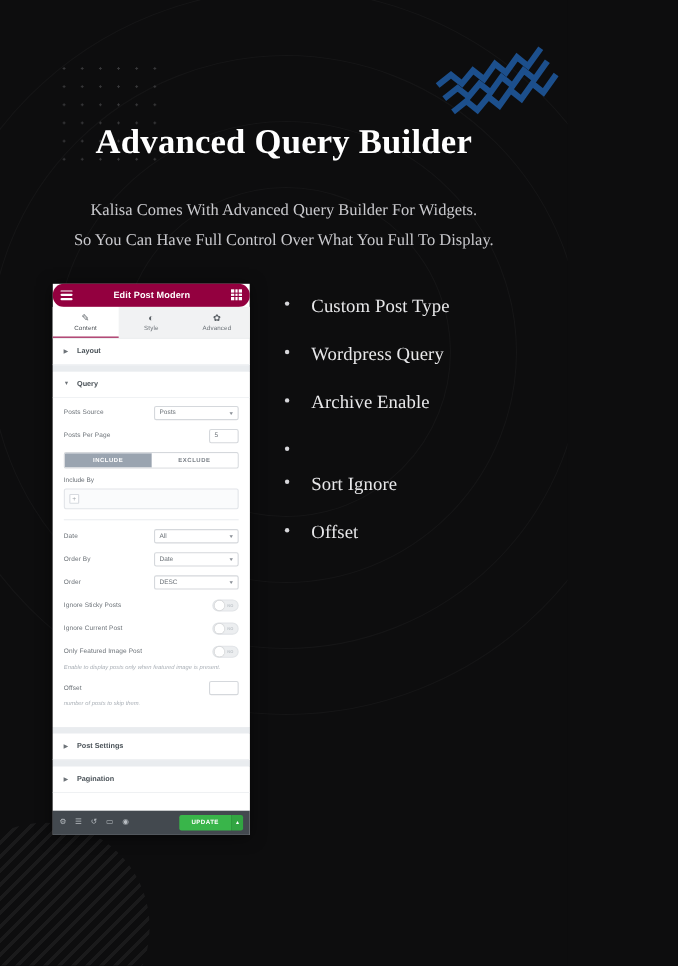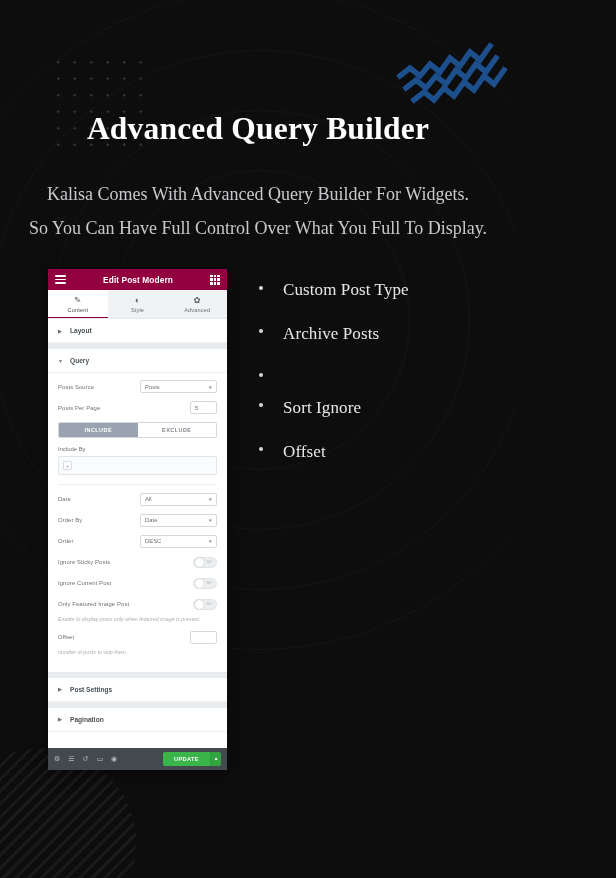--- a/index.html
+++ b/index.html
@@ -75,21 +75,21 @@
     margin-top: 112px;
     font-size: 31.5px;
     font-weight: 700;
     color: #ffffff;
     letter-spacing: .2px;
     line-height: 1.1;
   }
 
   .hero-sub {
     margin-top: 30px;
-    font-size: 18px;
+    font-size: 15px;
     color: #c9c9cd;
     line-height: 1.9;
     font-weight: 400;
   }
   .hero-sub .l2 { display: block; }
 
   
   .content {
     position: relative;
     z-index: 4;
@@ -109,20 +109,21 @@
   }
 
   .panel-header {
     height: 21px;
     background: #93003f;
     display: flex;
     align-items: center;
     justify-content: space-between;
     padding: 0 7px;
     color: #fff;
+    border-radius: 10px;
   }
   .panel-header .ph-title {
     font-size: 8.3px;
     font-weight: 700;
     letter-spacing: .1px;
   }
   .ico-burger { width: 11px; height: 9px; display:flex; flex-direction:column; justify-content:space-between; }
   .ico-burger i { display:block; height:1.6px; background:#fff; border-radius:1px; }
   .ico-grid { width: 10px; height: 10px; display:grid; grid-template-columns:repeat(3,1fr); grid-template-rows:repeat(3,1fr); gap:1px; }
   .ico-grid i { background:#fff; }
@@ -548,21 +549,27 @@
     <div class="features">
       <div class="feature">
         <span class="bullet"></span>
         <span class="ftext">
             <span class="l2">Custom Post Type</span>
           </span>
       </div>
       <div class="feature">
         <span class="bullet"></span>
         <span class="ftext">
-            <span class="l2">Archive Posts</span>
+            <span class="l2">Wordpress Query</span>
+          </span>
+      </div>
+      <div class="feature">
+        <span class="bullet"></span>
+        <span class="ftext">
+            <span class="l2">Archive Enable</span>
           </span>
       </div>
       <div class="feature">
         <span class="bullet"></span>
       </div>
       <div class="feature">
         <span class="bullet"></span>
         <span class="ftext">
             <span class="l2">Sort Ignore</span>
           </span>

